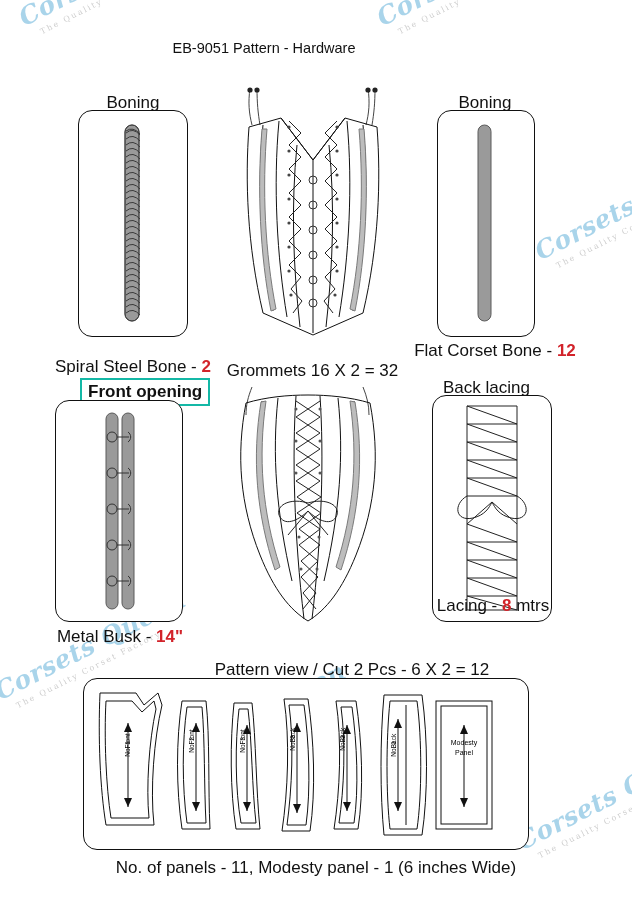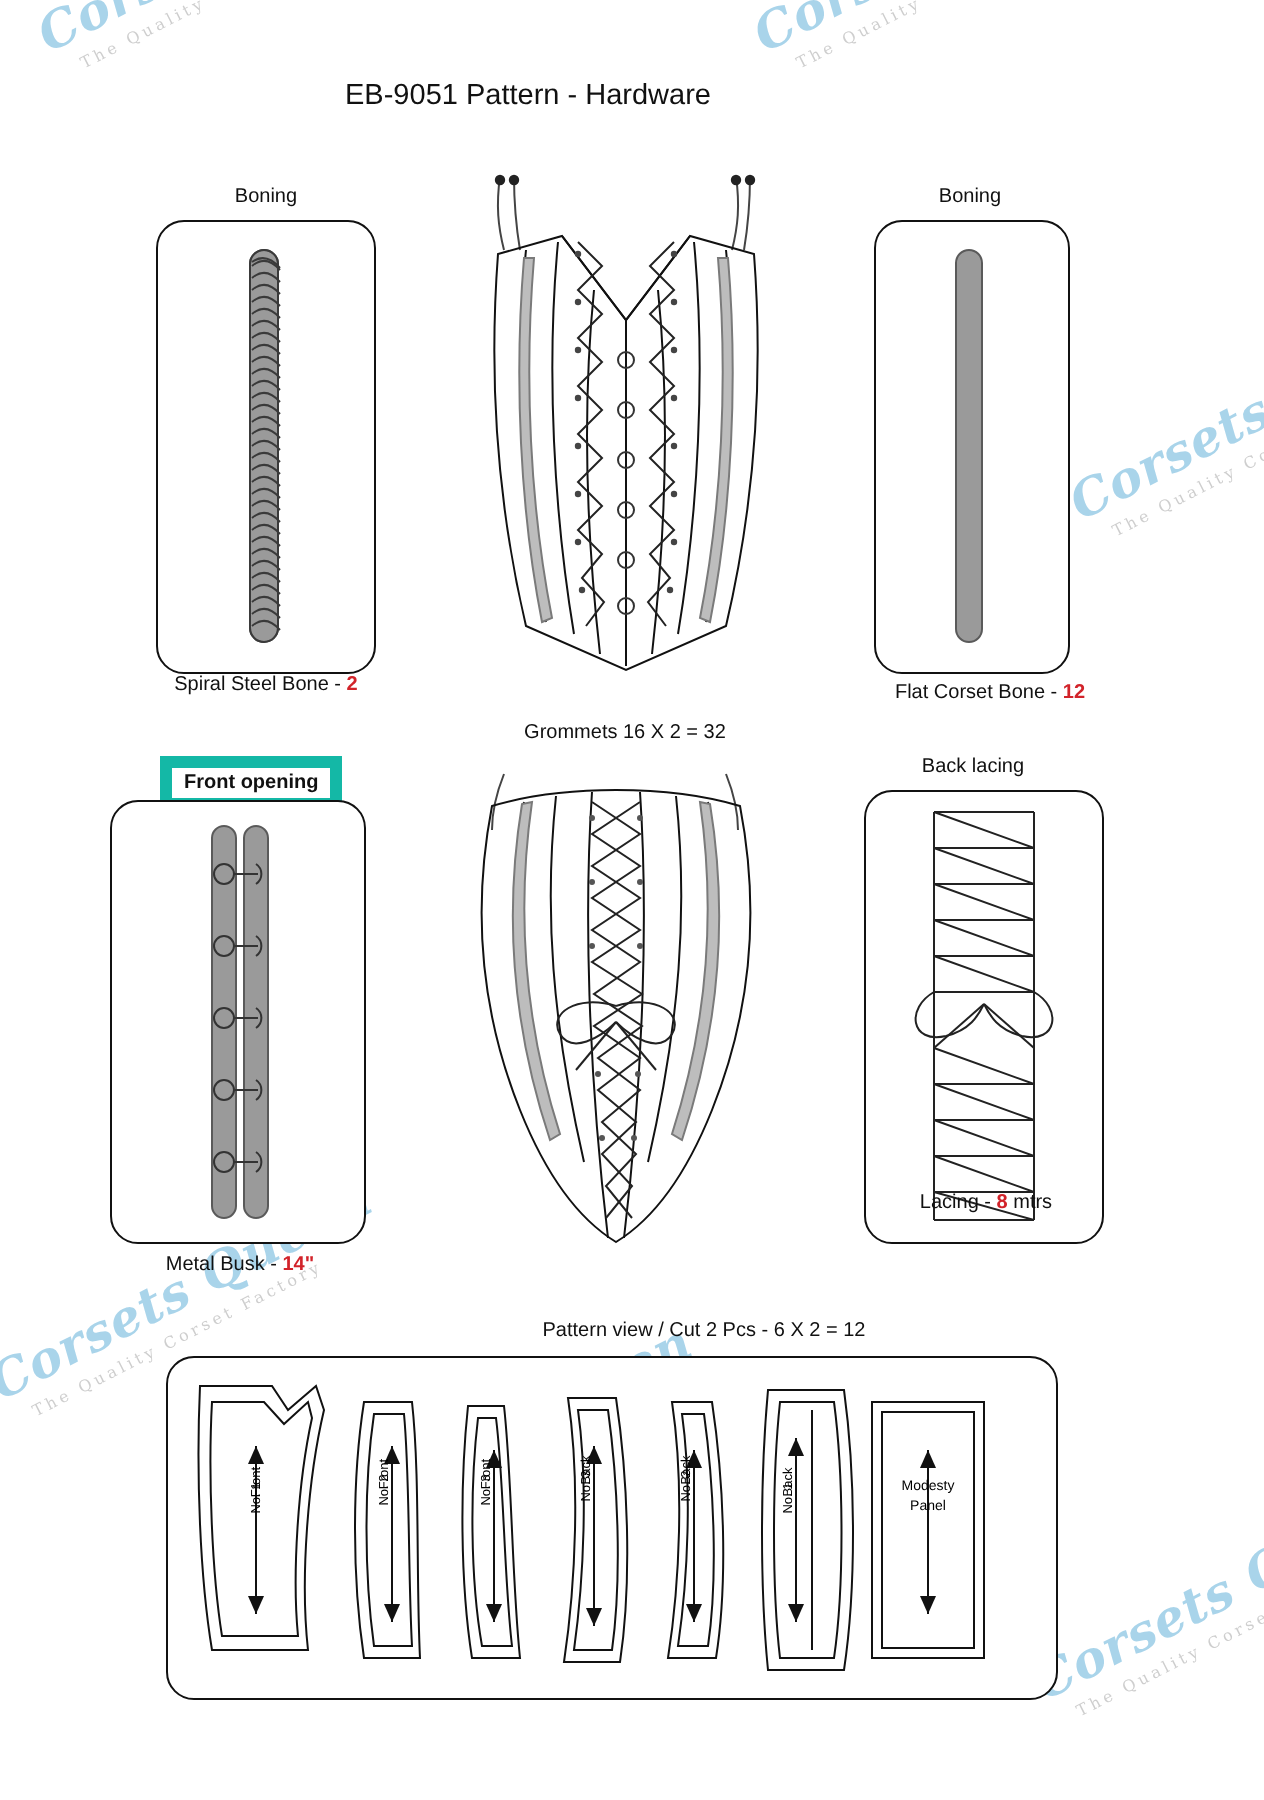--- a/index.html
+++ b/index.html
@@ -47,26 +47,26 @@
   .wm.w6{left:-10px; top:680px; transform:rotate(-27deg);}
 
   
   .title{
     position:absolute;top:40px;left:0;width:528px;
     text-align:center;font-size:14.5px;color:#111;
   }
 
   
   .cap{
-    position:absolute;text-align:center;font-size:10px;color:#111;
+    position:absolute;text-align:center;font-size:17px;color:#111;
     white-space:nowrap;
   }
   .cap .num{color:#d2232a;font-weight:bold;}
   .boxed{
-    border:6px solid #14b8a6;padding:2px 6px;background:#fff;font-weight:bold;
+    border:2px solid #14b8a6;padding:2px 6px;background:#fff;font-weight:bold;
   }
 
   
   .panel{
     position:absolute;border:1px solid #111;border-radius:14px;background:#fff;
   }
 
   svg{display:block;overflow:visible;}
   .ln{fill:none;stroke:#111;stroke-width:1;}
   .ln2{fill:none;stroke:#444;stroke-width:1;}
@@ -146,21 +146,21 @@
             <path d="M47 178 q7 -6 14 2"></path>
           <path d="M47 184 q7 -6 14 2"></path>
             <path d="M47 190 q7 -6 14 2"></path>
             <path d="M47 196 q7 -6 14 2"></path>
           <path d="M47 202 q7 -6 14 2"></path>
         </g>
       </g>
       <rect x="46" y="14" width="14" height="196" rx="7" fill="none" stroke="#3a3a3a"></rect>
     </svg>
   </div>
-  <div class="cap" style="left:48px;top:337px;width:170px;">
+  <div class="cap" style="left:48px;top:357px;width:170px;">
     <span>Spiral Steel Bone - </span><span class="num">2</span>
   </div>
 
   <div class="cap" style="left:430px;top:93px;width:110px;">Boning</div>
   <div class="panel" style="left:437px;top:110px;width:96px;height:225px;">
     <svg width="96" height="225" viewBox="0 0 96 225">
       <rect x="40" y="14" width="13" height="196" rx="6.5" class="bone"></rect>
     </svg>
   </div>
   <div class="cap" style="left:410px;top:341px;width:170px;">
@@ -395,14 +395,15 @@
       <text x="261" y="64" font-size="6.5" font-family="Liberation Sans, sans-serif" text-anchor="middle" transform="rotate(-90 261 64)">No. 2</text>
 
       <text x="312" y="62" font-size="6.5" font-family="Liberation Sans, sans-serif" text-anchor="middle" transform="rotate(-90 312 62)">Back</text>
       <text x="312" y="70" font-size="6.5" font-family="Liberation Sans, sans-serif" text-anchor="middle" transform="rotate(-90 312 70)">No. 1</text>
 
       <text x="380" y="66" font-size="7" font-family="Liberation Sans, sans-serif" text-anchor="middle">Modesty</text>
       <text x="380" y="76" font-size="7" font-family="Liberation Sans, sans-serif" text-anchor="middle">Panel</text>
     </svg>
   </div>
 
+  <div class="cap" style="left:0px;top:858px;width:632px;">No. of panels - 11, Modesty panel - 1 (6 inches Wide)</div>
 
 </div>
 
 </body></html>

